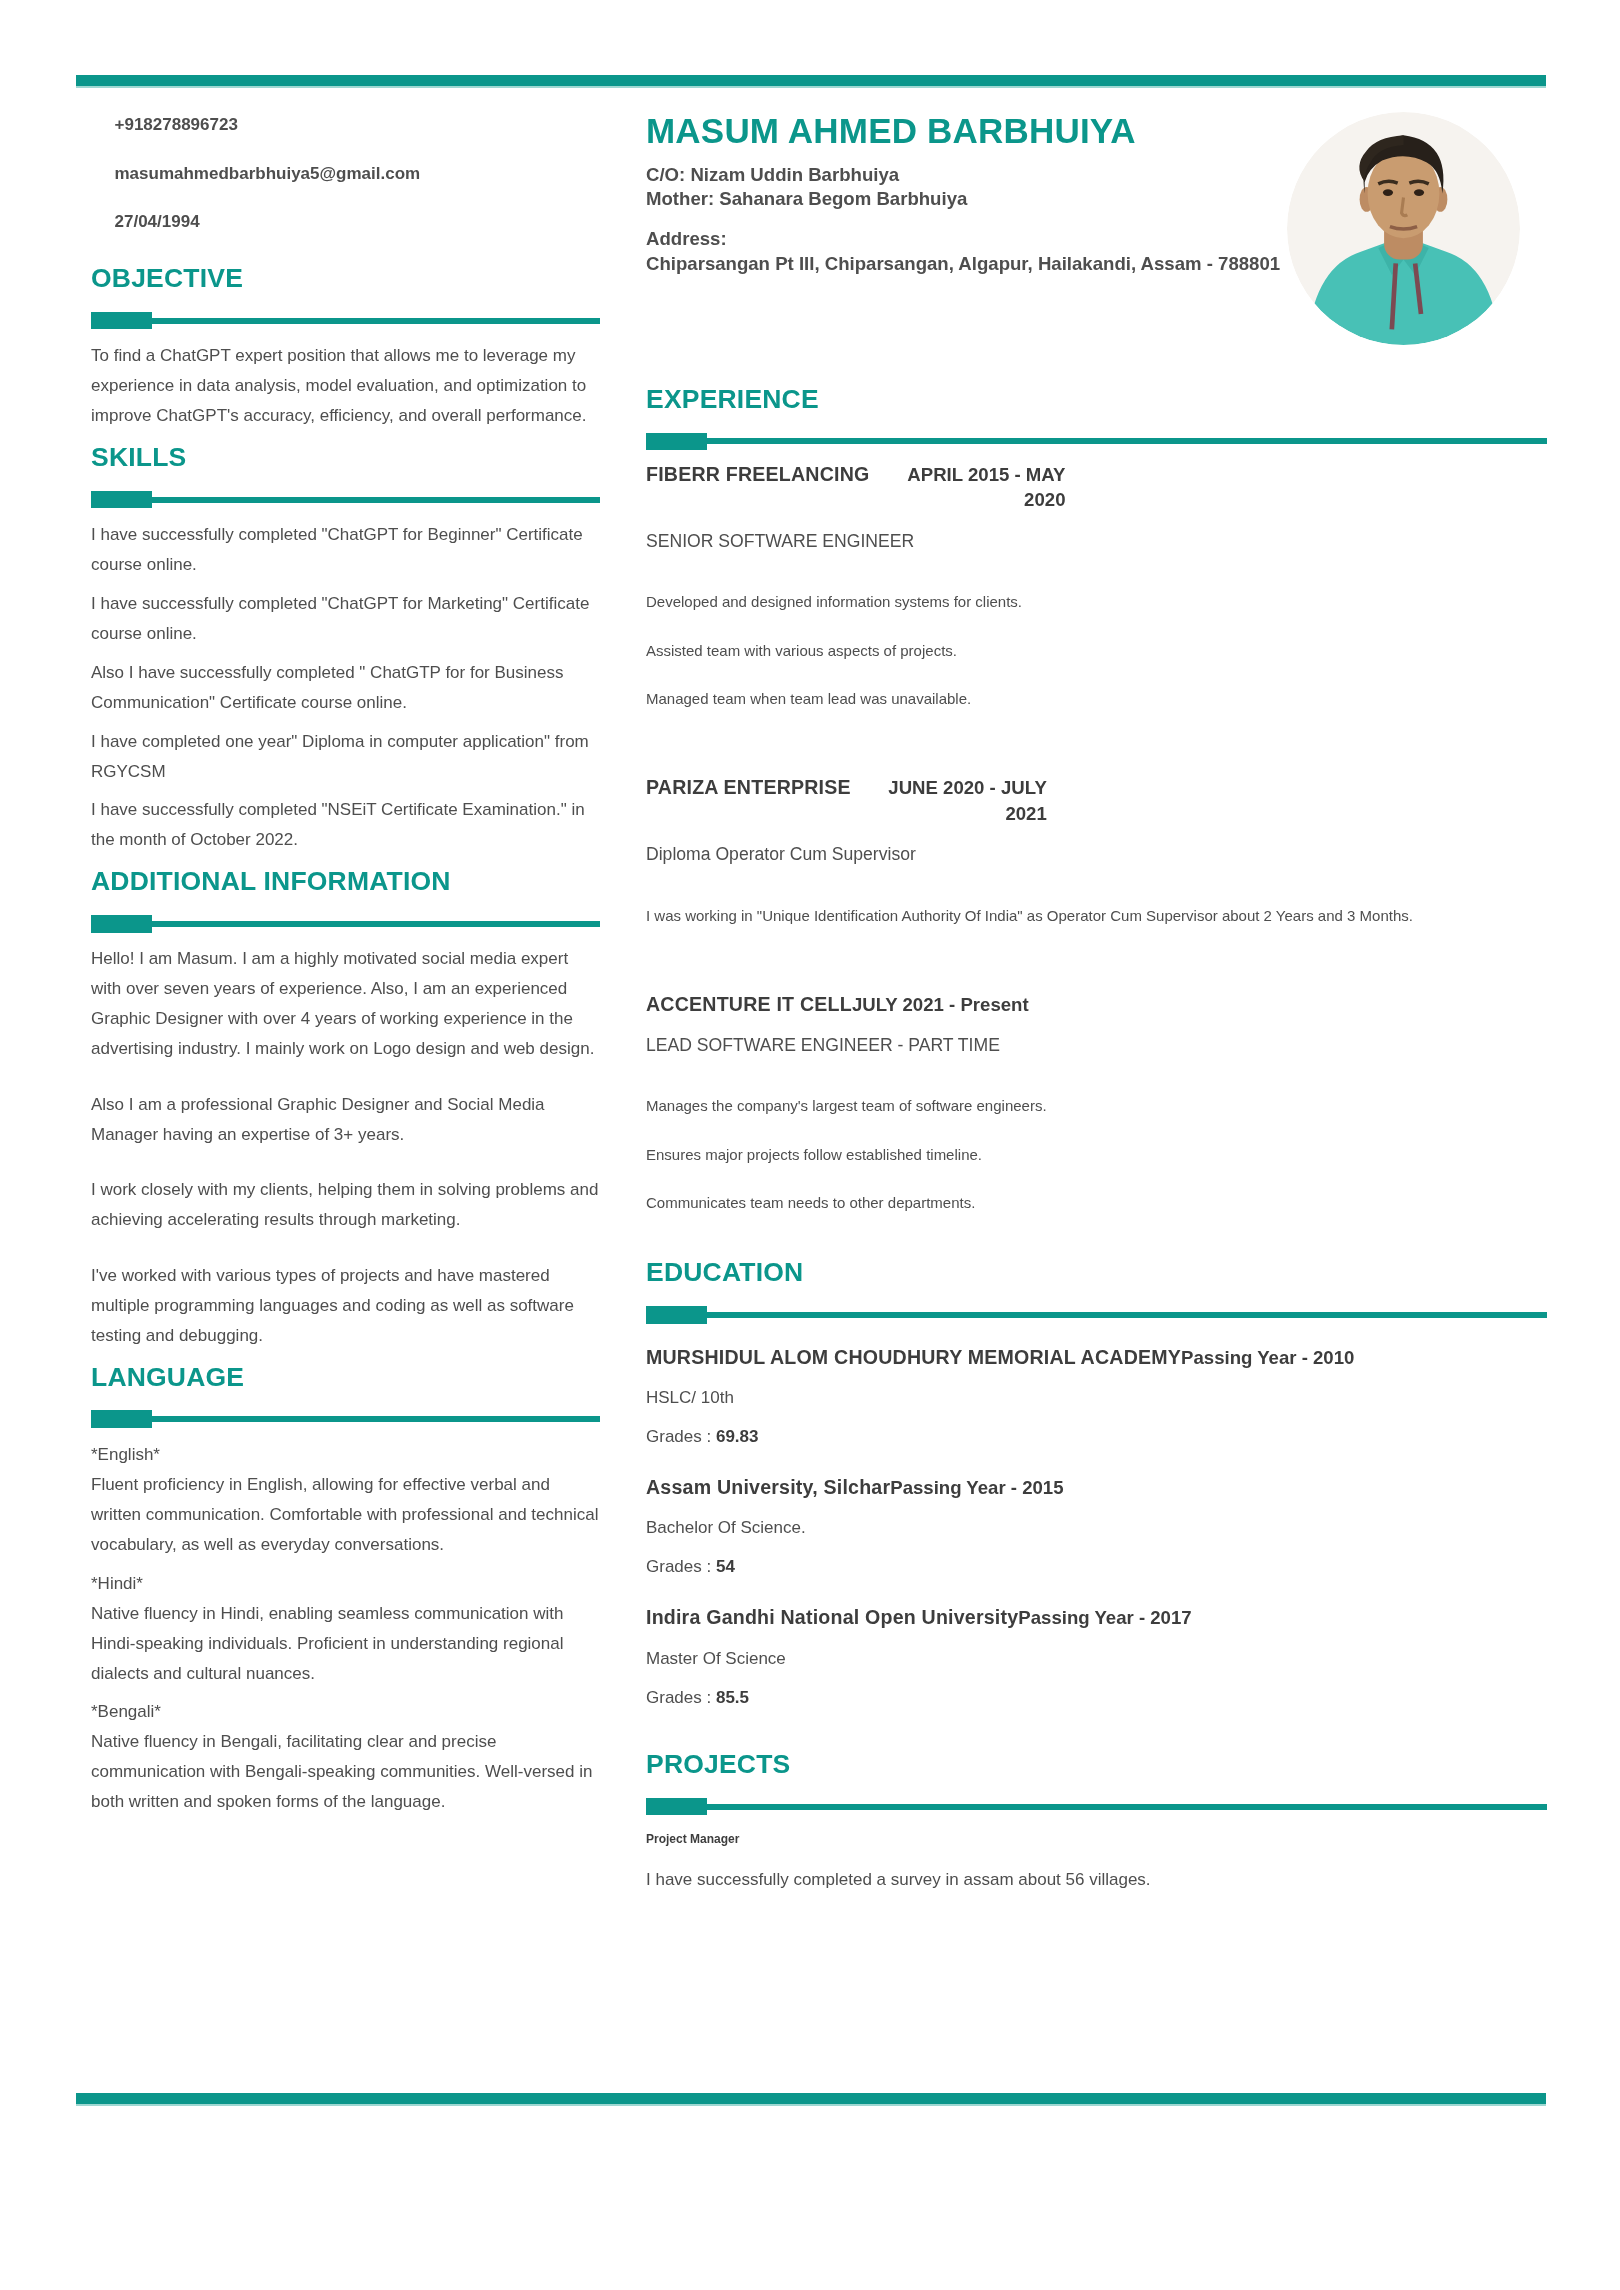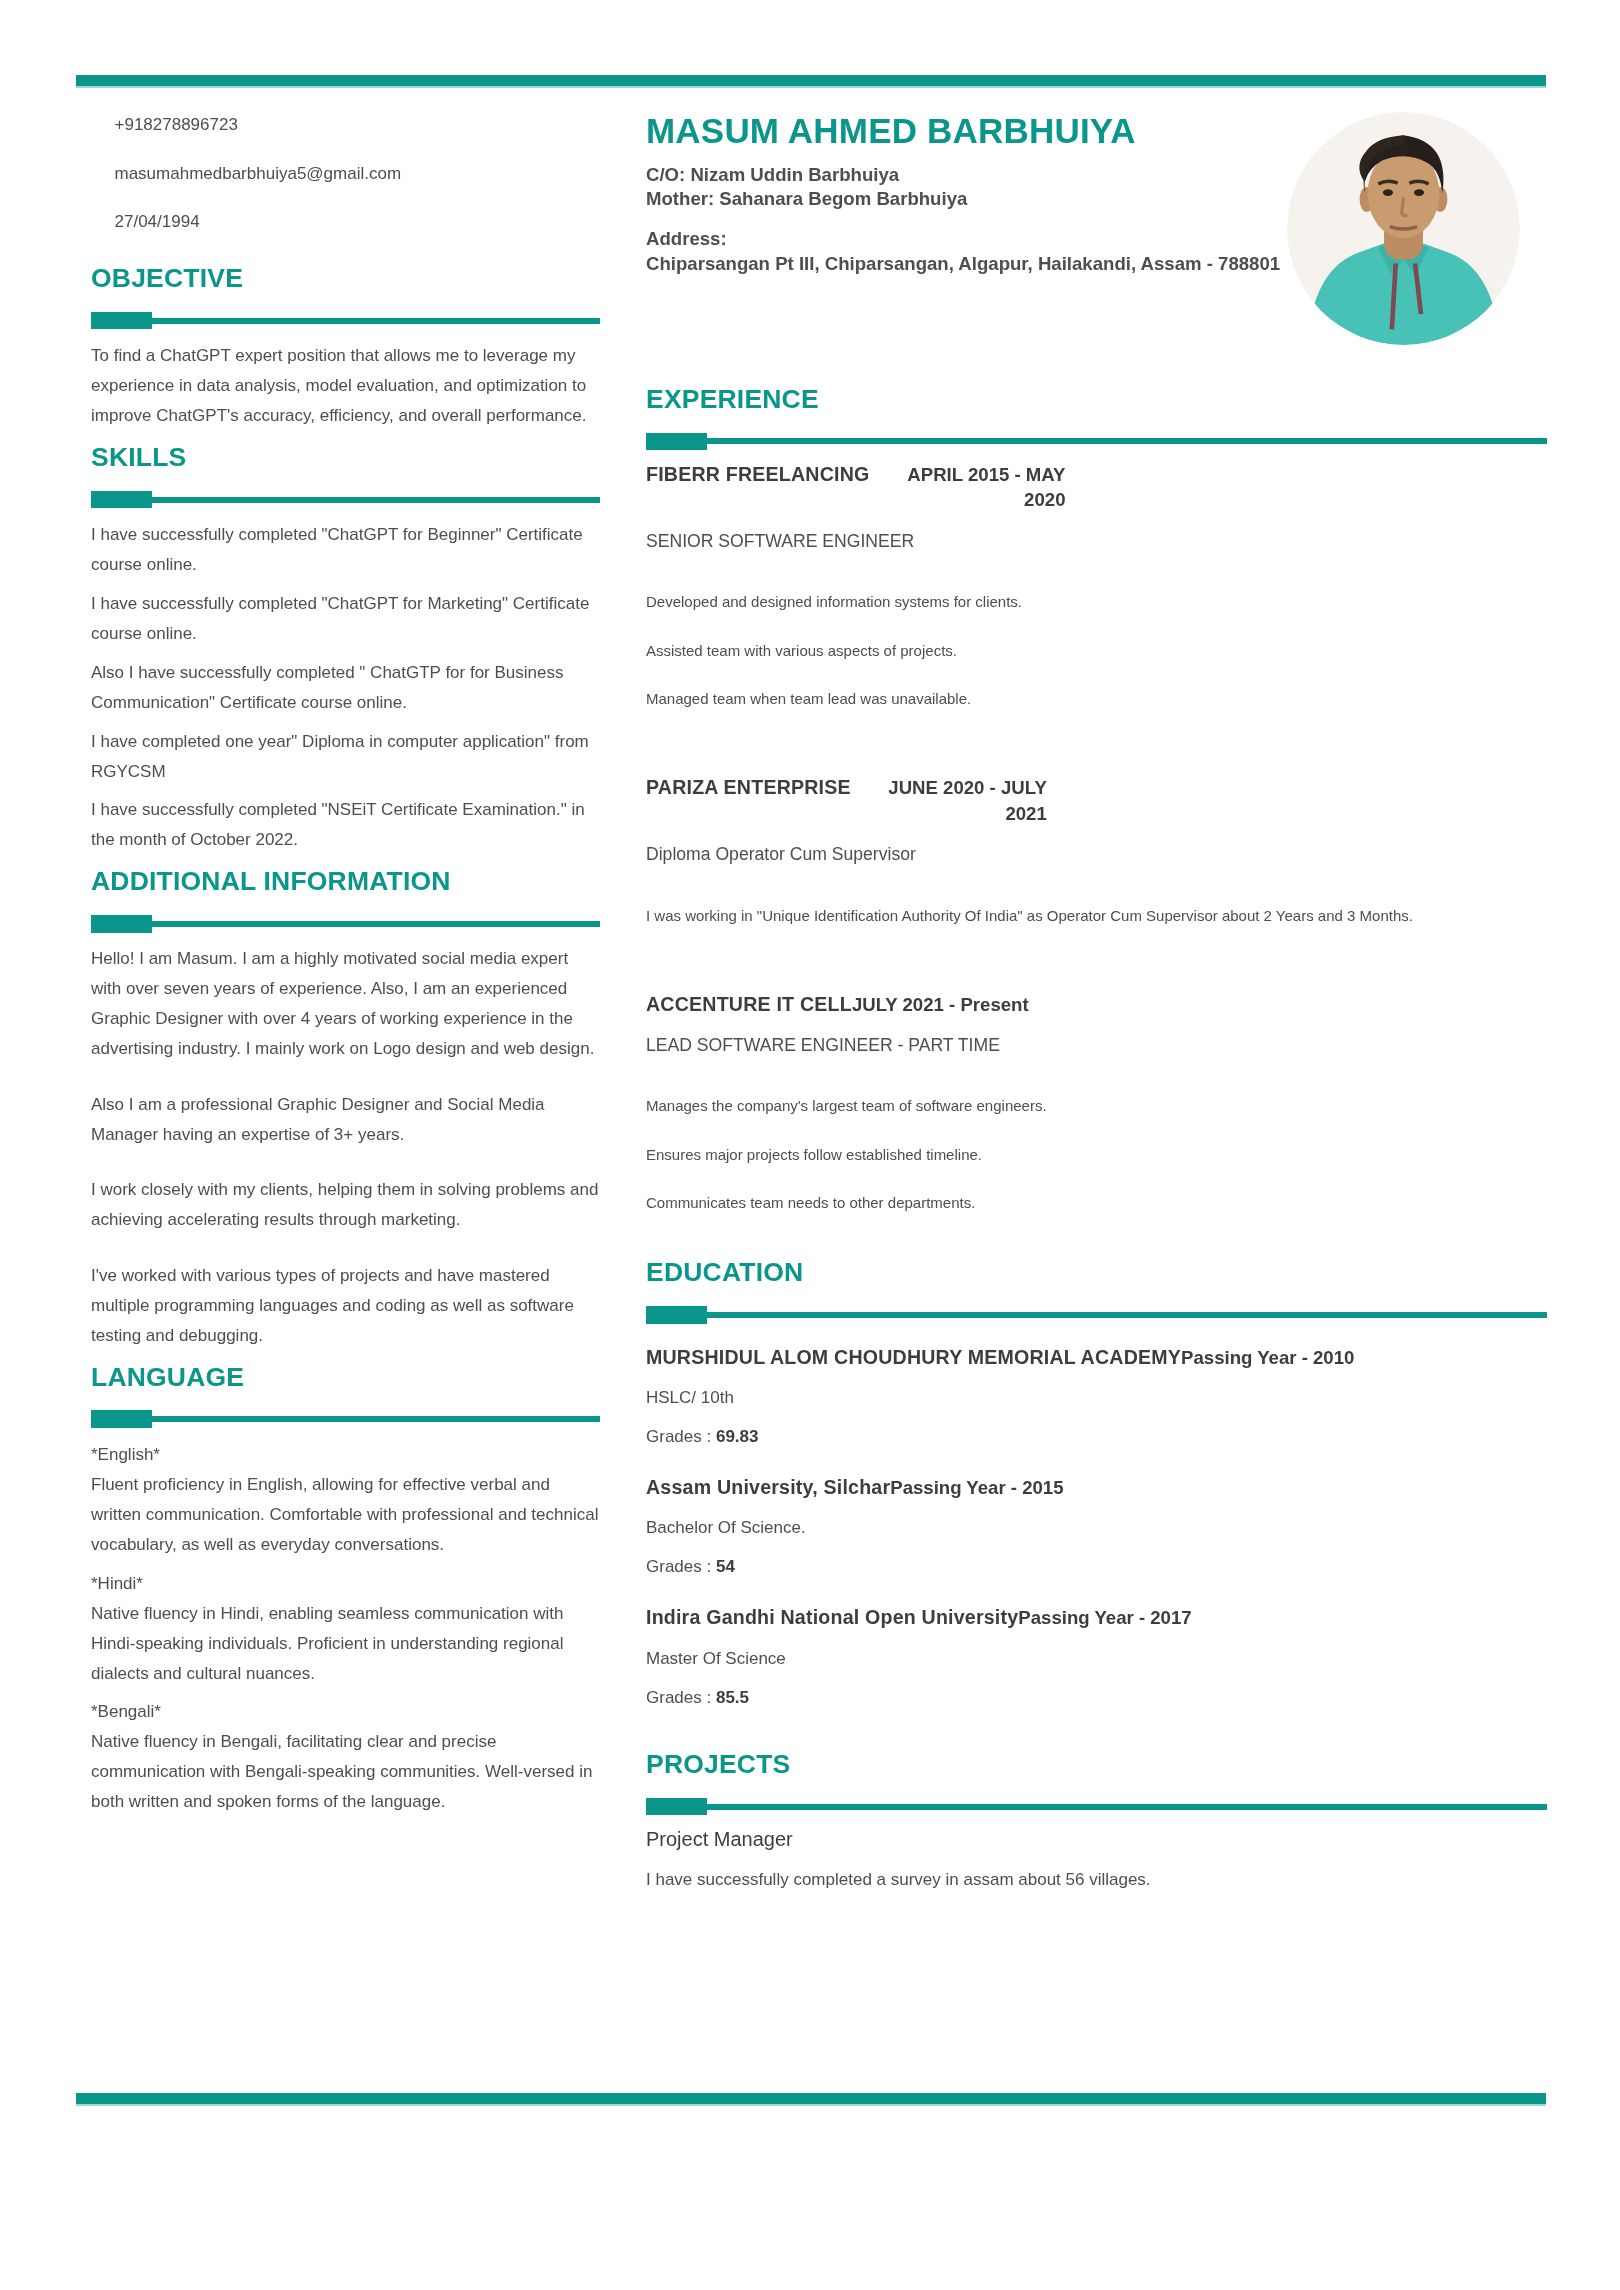--- a/index.html
+++ b/index.html
@@ -9,21 +9,21 @@
 
   .accent-bar{ position:absolute; left:76px; width:1470px; height:12.7px;
     background:var(--accent); border-bottom:2px solid #9ed8d2; }
   .accent-bar.top{ top:75px; }
   .accent-bar.bottom{ top:2093px; }
 
   .content{ position:absolute; left:91px; top:110px; width:1456px; display:flex; gap:46px; }
   .left-col{ width:509px; flex:0 0 509px; }
   .right-col{ flex:1 1 auto; min-width:0; }
 
-  .contact{ margin-left:23.5px; margin-bottom:26px; }
+  .contact{ margin-left:23.5px; margin-bottom:26px;font-weight:bold; }
   .contact p{ font-size:17px; color:var(--ink); line-height:30px; margin-bottom:18.6px; }
 
   h2.sec{ color:var(--accent); font-size:26.5px; font-weight:bold; letter-spacing:0.2px;
     line-height:31px; margin-top:11px; }
   .rule{ position:relative; height:17.6px; margin:17.6px 0 11.8px; }
   .rule::before{ content:""; position:absolute; left:0; right:0; top:5.9px; height:5.9px; background:var(--accent); }
   .rule::after{ content:""; position:absolute; left:0; top:0; width:61px; height:17.6px; background:var(--accent); }
 
   .body-text, .left-col p.item, .left-col p.para{ font-size:17px; color:var(--ink); line-height:30px; }
   .left-col p.item{ margin-bottom:8.8px; }
@@ -50,21 +50,21 @@
   .job-bullets{ margin-top:33px; }
   .job-bullets p{ font-size:15px; color:var(--ink); line-height:30px; margin-bottom:18.6px; }
   .job-bullets p:last-child{ margin-bottom:0; }
 
   .edu{ margin-top:21px; }
   .edu + .edu{ margin-top:25.5px; }
   .edu .program{ font-size:17px; color:var(--ink); line-height:24.5px; margin-top:15.7px; }
   .edu .grades{ font-size:17px; color:var(--ink); line-height:24.5px; margin-top:14.7px; }
   .edu .grades b{ color:var(--ink-dark); }
 
-  .proj-role{ font-size:20px; font-weight:normal; color:var(--ink-dark); line-height:25.5px; margin-top:5.9px; }
+  .proj-role{ font-size:12px; font-weight:bold; color:var(--ink-dark); line-height:25.5px; margin-top:5.9px; }
   .proj-text{ font-size:17px; color:var(--ink); line-height:30px; margin-top:11.8px; }
 
   section.right-sec h2.sec{ margin-top:39px; }
   section.right-sec:first-of-type h2.sec{ margin-top:29px; }
 </style>
 </head>
 <body>
 
 <div class="page">
   <div class="accent-bar top"></div>

